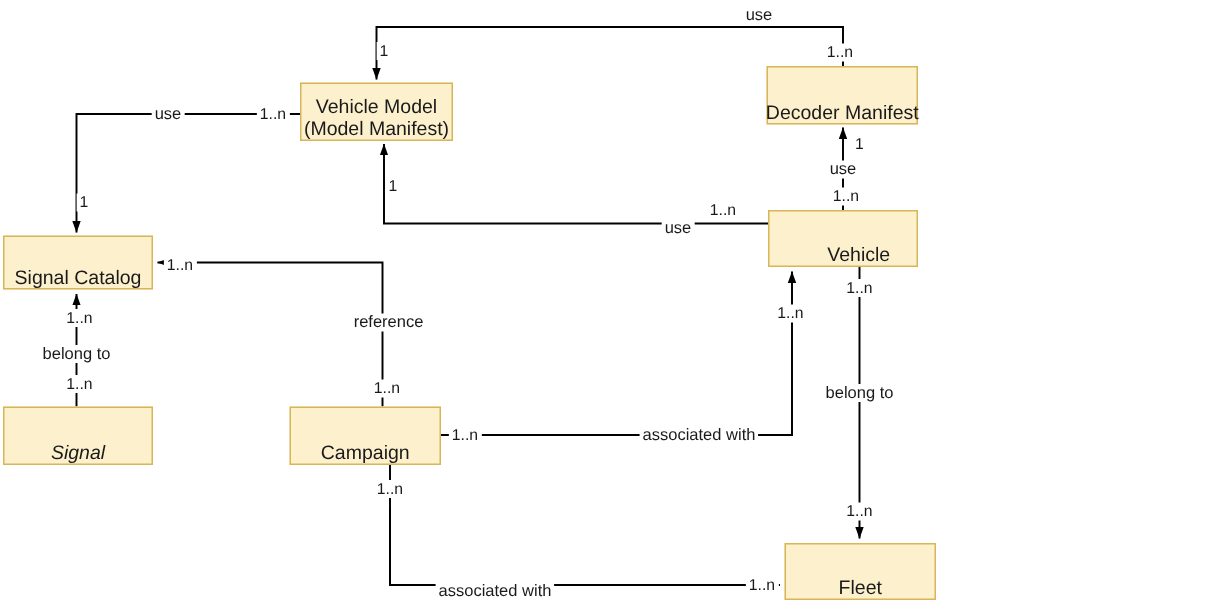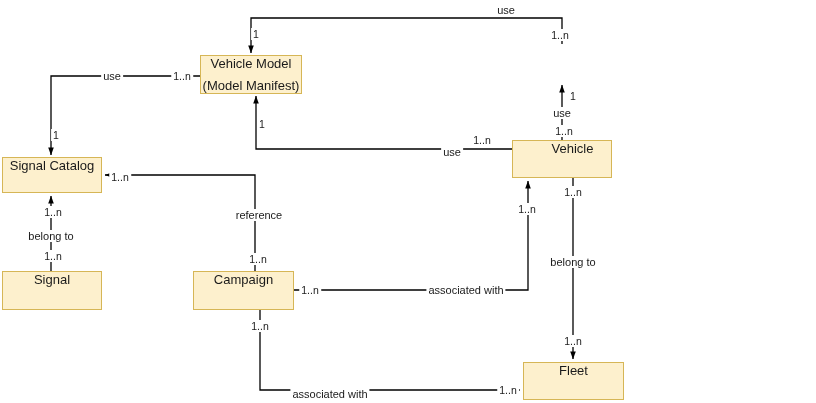--- a/index.html
+++ b/index.html
@@ -23,21 +23,21 @@
     height: 403px;
   }
   .entity-node {
     position: absolute;
     box-sizing: border-box;
     background: #fdf0cd;
     border: 1px solid #d6b656;
     display: flex;
     flex-direction: column;
     align-items: center;
-    justify-content: space-between;
+    justify-content: flex-end;
     color: #1a1a1a;
     font-size: 13px;
     line-height: 15px;
     text-align: center;
     z-index: 2;
   }
   .entity-node .node-line {
     white-space: nowrap;
   }
   .edge-label {
@@ -87,30 +87,33 @@
       <path d="M573,178 L573,359" marker-end="url(#arrowhead)"></path>
 
     </g>
   </svg>
 
   <div class="entity-node" style="left:200px; top:55px; width:102px; height:39px;">
     <span class="node-line">Vehicle Model</span>
     <span class="node-line">(Model Manifest)</span>
   </div>
 
+  <div class="entity-node" style="left:511px; top:44px; width:101px; height:39px;">
+    <span class="node-line">Decoder Manifest</span>
+  </div>
 
   <div class="entity-node" style="left:2px; top:157px; width:100px; height:36px;">
     <span class="node-line">Signal Catalog</span>
   </div>
 
   <div class="entity-node" style="left:512px; top:140px; width:100px; height:38px;padding-left:21px;">
     <span class="node-line">Vehicle</span>
   </div>
 
-  <div class="entity-node" style="left:2px; top:271px; width:100px; height:39px;">
+  <div class="entity-node" style="left:2px; top:271px; width:100px; height:39px;font-style:italic;">
     <span class="node-line">Signal</span>
   </div>
 
   <div class="entity-node" style="left:193px; top:271px; width:101px; height:39px;">
     <span class="node-line">Campaign</span>
   </div>
 
   <div class="entity-node" style="left:523px; top:362px; width:101px; height:38px;">
     <span class="node-line">Fleet</span>
   </div>

